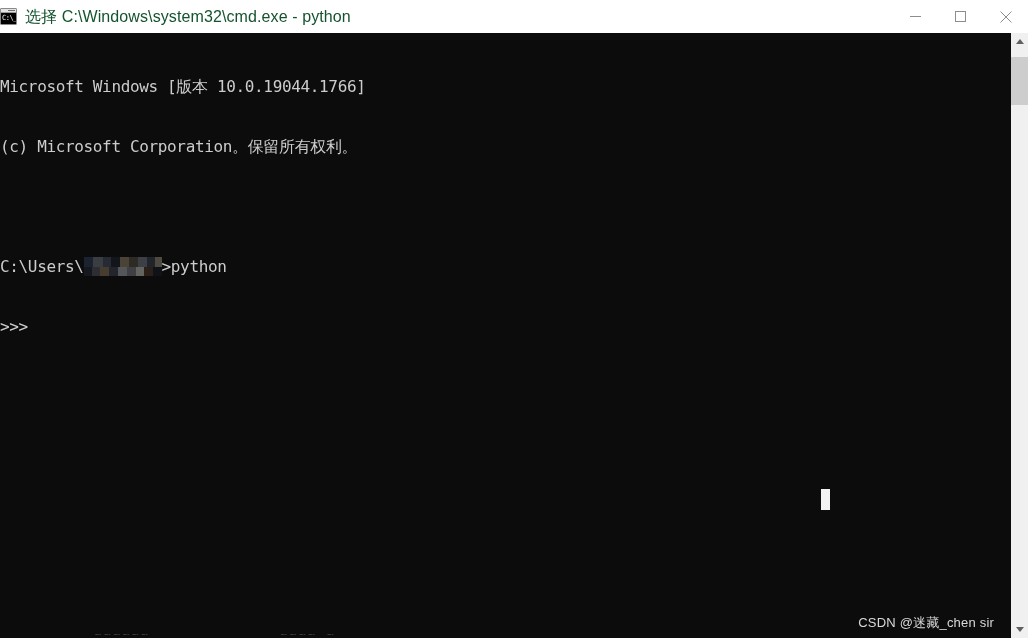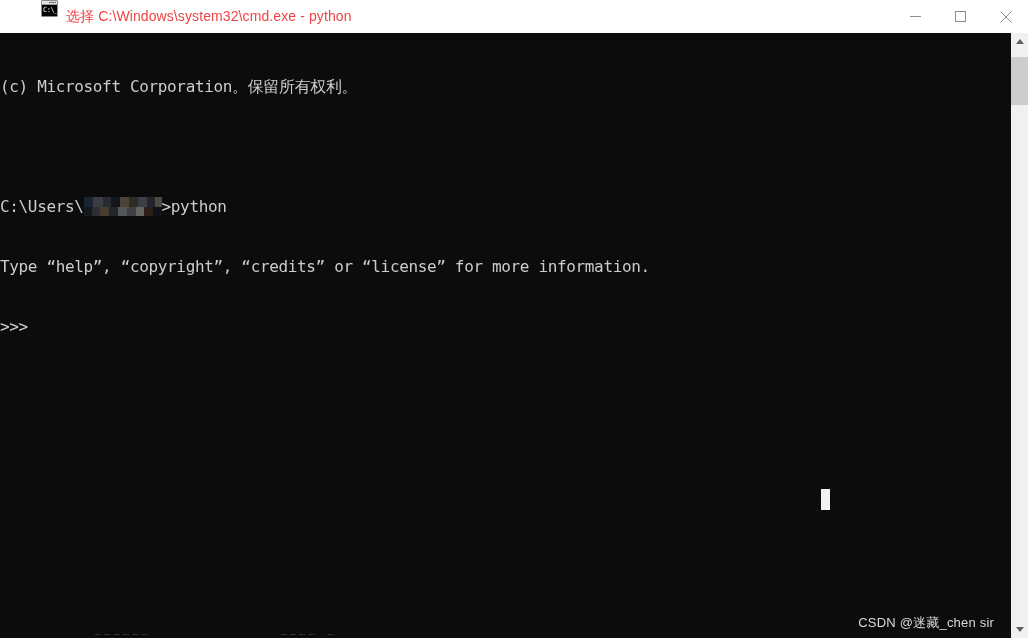--- a/index.html
+++ b/index.html
@@ -29,25 +29,23 @@
     left: 0; top: 0;
     width: 1028px;
     height: 33px;
     background: #ffffff;
     display: flex;
     align-items: center;
     box-sizing: border-box;
   }
   .title-left {
     display: flex;
-    align-items: flex-start;
+    align-items: center;
     flex: 1 1 auto;
     min-width: 0;
-    padding-left: 9px;
-    margin-left: 32px;
   }
   
   .app-icon {
     position: relative;
     width: 17px;
     height: 17px;
     flex: 0 0 auto;
     margin-right: 8px;
     background: #f4f4f4;
     border: 1px solid #8a8a8a;
@@ -80,22 +78,22 @@
     font-family: "DejaVu Sans Mono", monospace;
     font-size: 7px;
     line-height: 11px;
     letter-spacing: -0.5px;
     text-align: left;
     padding-left: 1px;
     overflow: hidden;
     white-space: nowrap;
   }
   .title-text {
-    font-size: 14px;
-    color: #ef4444;
+    font-size: 16px;
+    color: #14532d;
     white-space: nowrap;
     overflow: hidden;
     text-overflow: ellipsis;
     line-height: 33px;
     letter-spacing: 0.1px;
   }
 
   
   .win-controls {
     display: flex;
@@ -298,24 +296,24 @@
       <button class="win-btn">
         <svg width="12" height="12" viewBox="0 0 12 12" aria-hidden="true">
           <path d="M0.5 0.5 L11.5 11.5 M11.5 0.5 L0.5 11.5" stroke="#8d8d8d" stroke-width="1" fill="none"></path>
         </svg>
       </button>
     </div>
   </div>
 
   <div class="console">
     <div class="console-text">
+      <div class="line">Microsoft Windows [版本 10.0.19044.1766]</div>
       <div class="line">(c) Microsoft Corporation。保留所有权利。</div>
       <div class="line blank">&nbsp;</div>
       <div class="line"><span>C:\Users\</span><span class="redacted"></span><span>&gt;python</span></div>
-      <div class="line">Type “help”, “copyright”, “credits” or “license” for more information.</div>
       <div class="line">&gt;&gt;&gt;</div>
     </div>
 
     <div class="caret"></div>
 
     <div class="watermark">CSDN @迷藏_chen sir</div>
 
     <div class="bottom-clip">
       <div class="clip-inner">          uuuuuu              uuuu u</div>
     </div>

